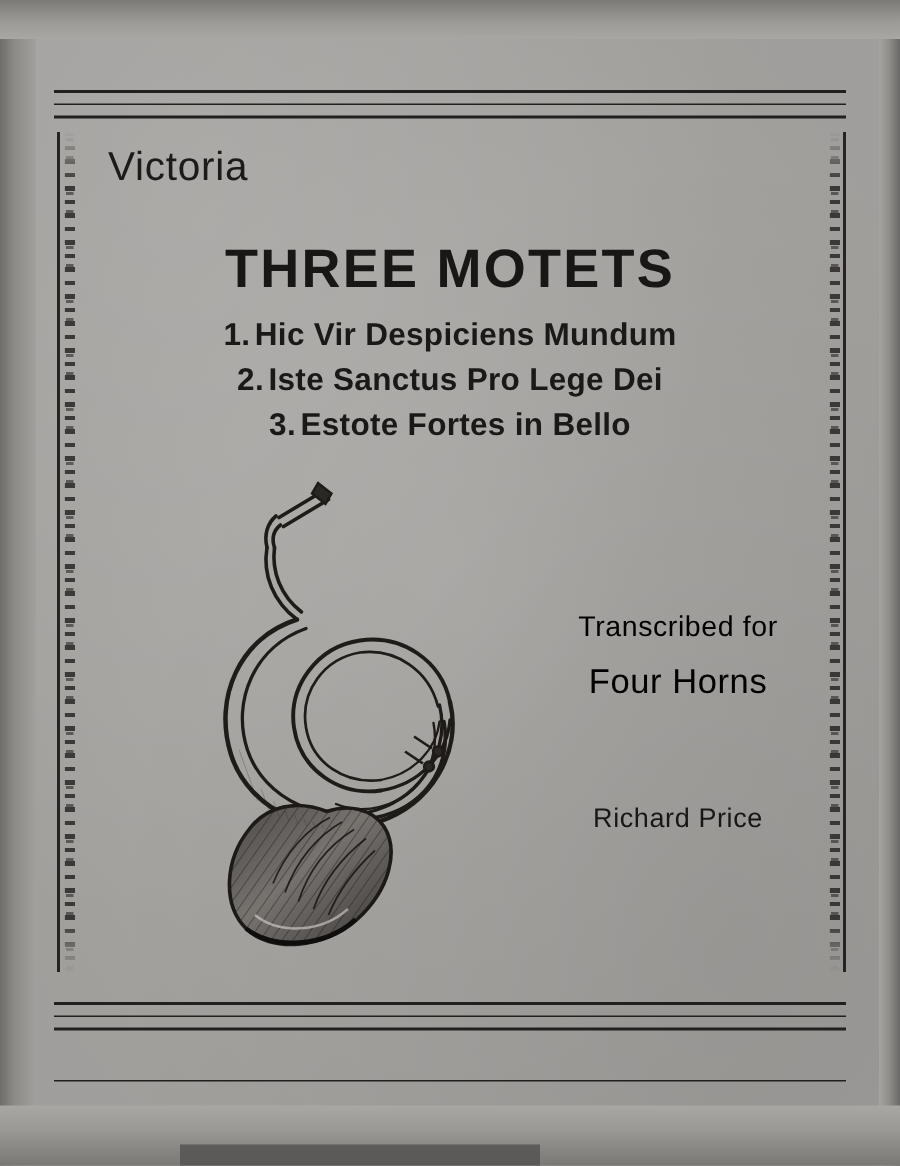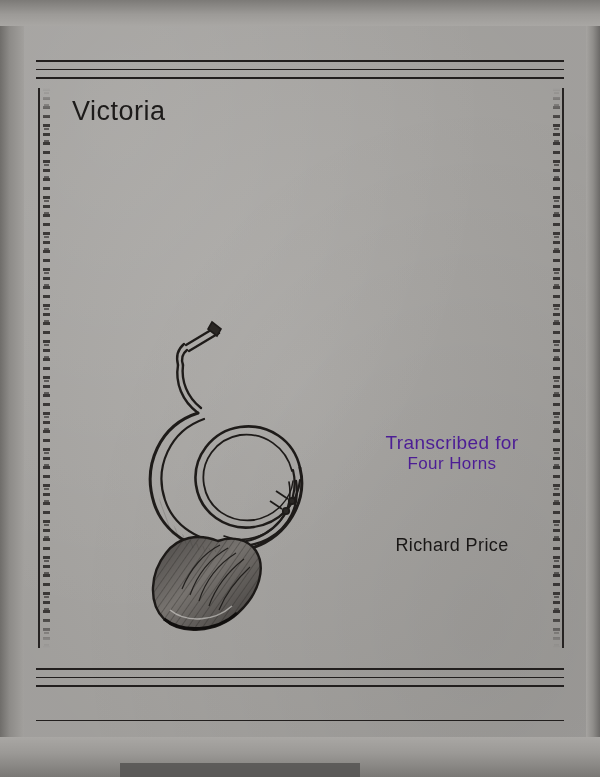--- a/index.html
+++ b/index.html
@@ -160,31 +160,32 @@
     font-weight: bold;
     line-height: 30px;
     letter-spacing: 0.2px;
     white-space: nowrap;
   }
   .movement .num { margin-right: 3px; }
 
   #credits {
     position: absolute;
     left: 352px;
-    top: 432px;
+    top: 408px;
     width: 200px;
     text-align: center;
-    color: #4c1d95;
+    color: #000000;
   }
   #credit-transcribed {
     font-size: 19px;
     letter-spacing: .4px;
   }
   #credit-forces {
-    font-size: 17px;
+    font-size: 23px;
+    margin-top: 11px;
     letter-spacing: .4px;
   }
   #credit-by {
     font-size: 19px;
     margin-top: 11px;
   }
   #arranger {
     position: absolute;
     left: 352px;
     top: 535px;
@@ -230,21 +231,33 @@
     <div class="vline" style="left:0;"></div>
     <div class="chain"></div>
   </div>
   <div class="side-border" id="side-border-right">
     <div class="vline" style="left:14px;"></div>
     <div class="chain"></div>
   </div>
 
   <div id="composer">Victoria</div>
 
-
+  <div id="main-title">THREE MOTETS</div>
+
+  <div id="movement-list">
+    <div class="movement">
+      <span class="num">1.</span><span>Hic Vir Despiciens Mundum</span>
+    </div>
+    <div class="movement">
+      <span class="num">2.</span><span>Iste Sanctus Pro Lege Dei</span>
+    </div>
+    <div class="movement">
+      <span class="num">3.</span><span>Estote Fortes in Bello</span>
+    </div>
+  </div>
 
   <div id="credits">
     <div id="credit-transcribed">Transcribed for</div>
     <div id="credit-forces">Four Horns</div>
   </div>
   <div id="arranger">Richard Price</div>
 
   <div id="horn-illustration">
     <svg viewBox="0 0 260 330" width="260" height="330" xmlns="http://www.w3.org/2000/svg">
       <defs>

